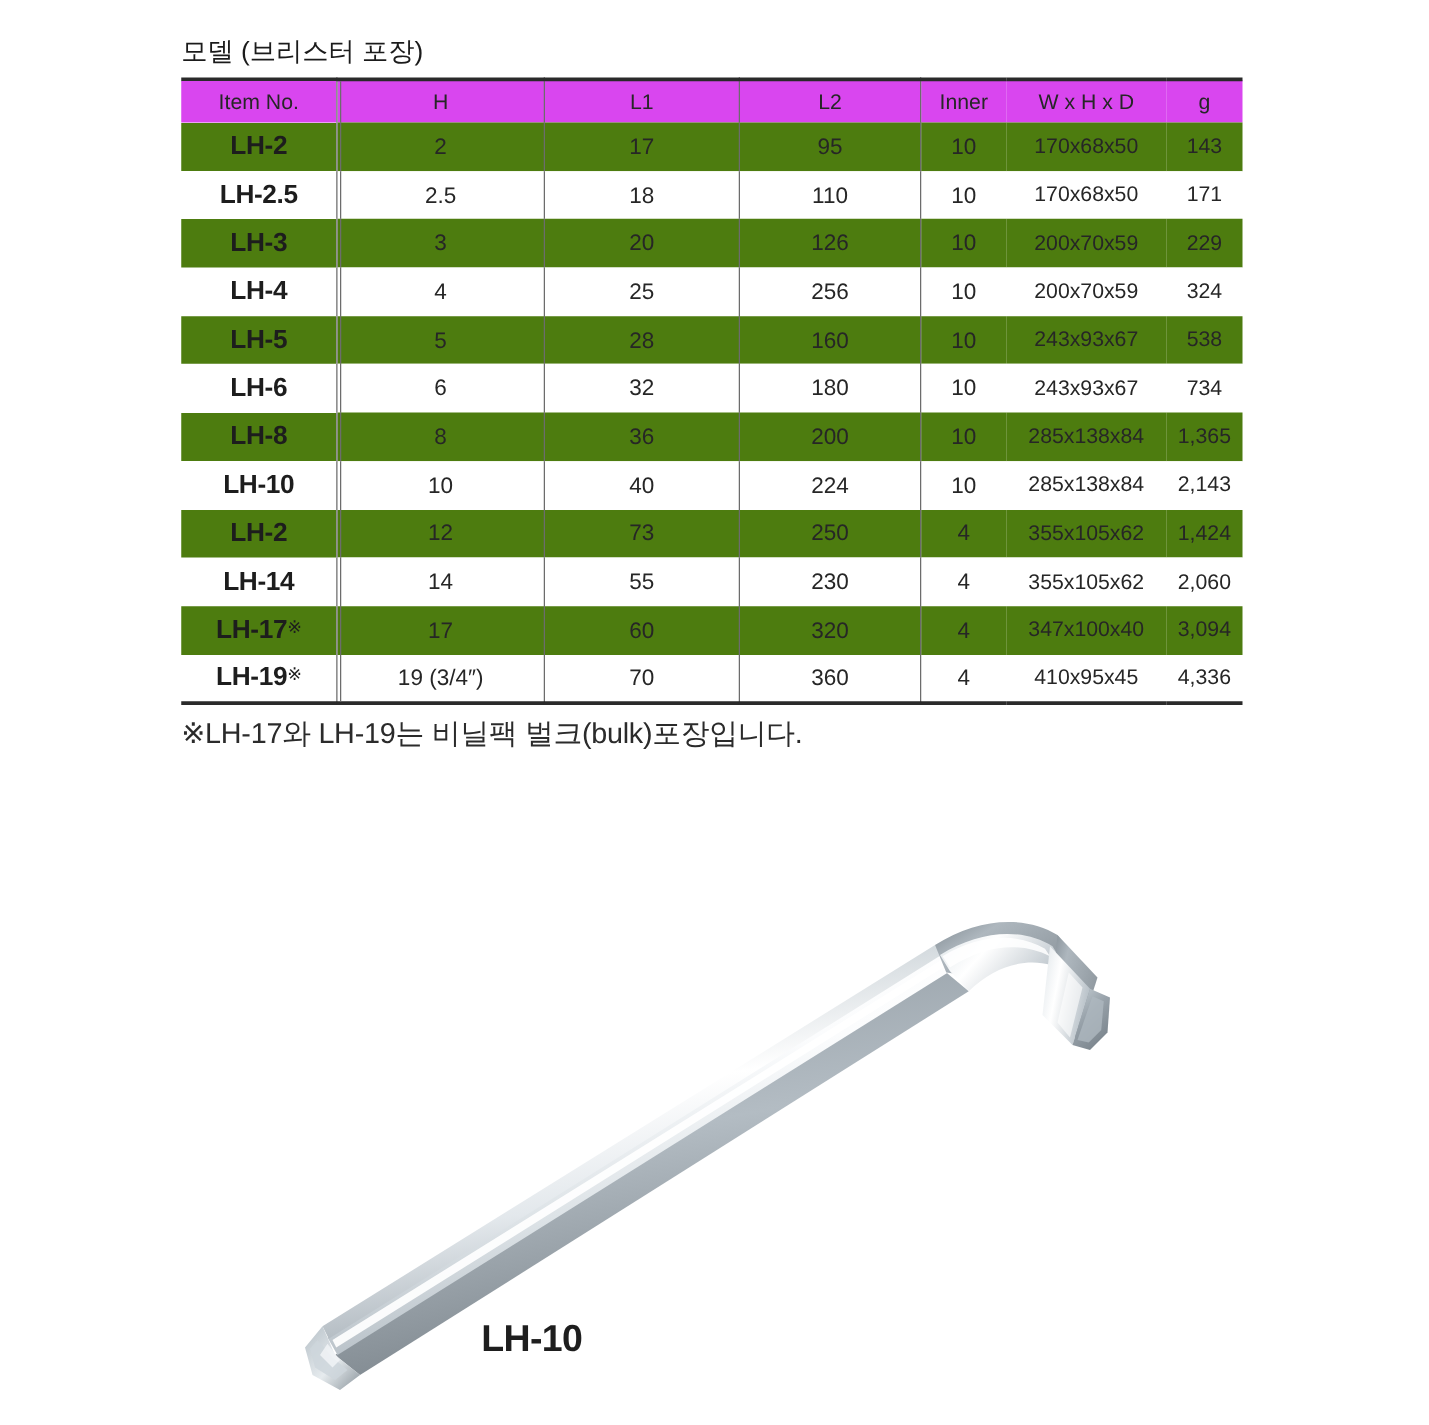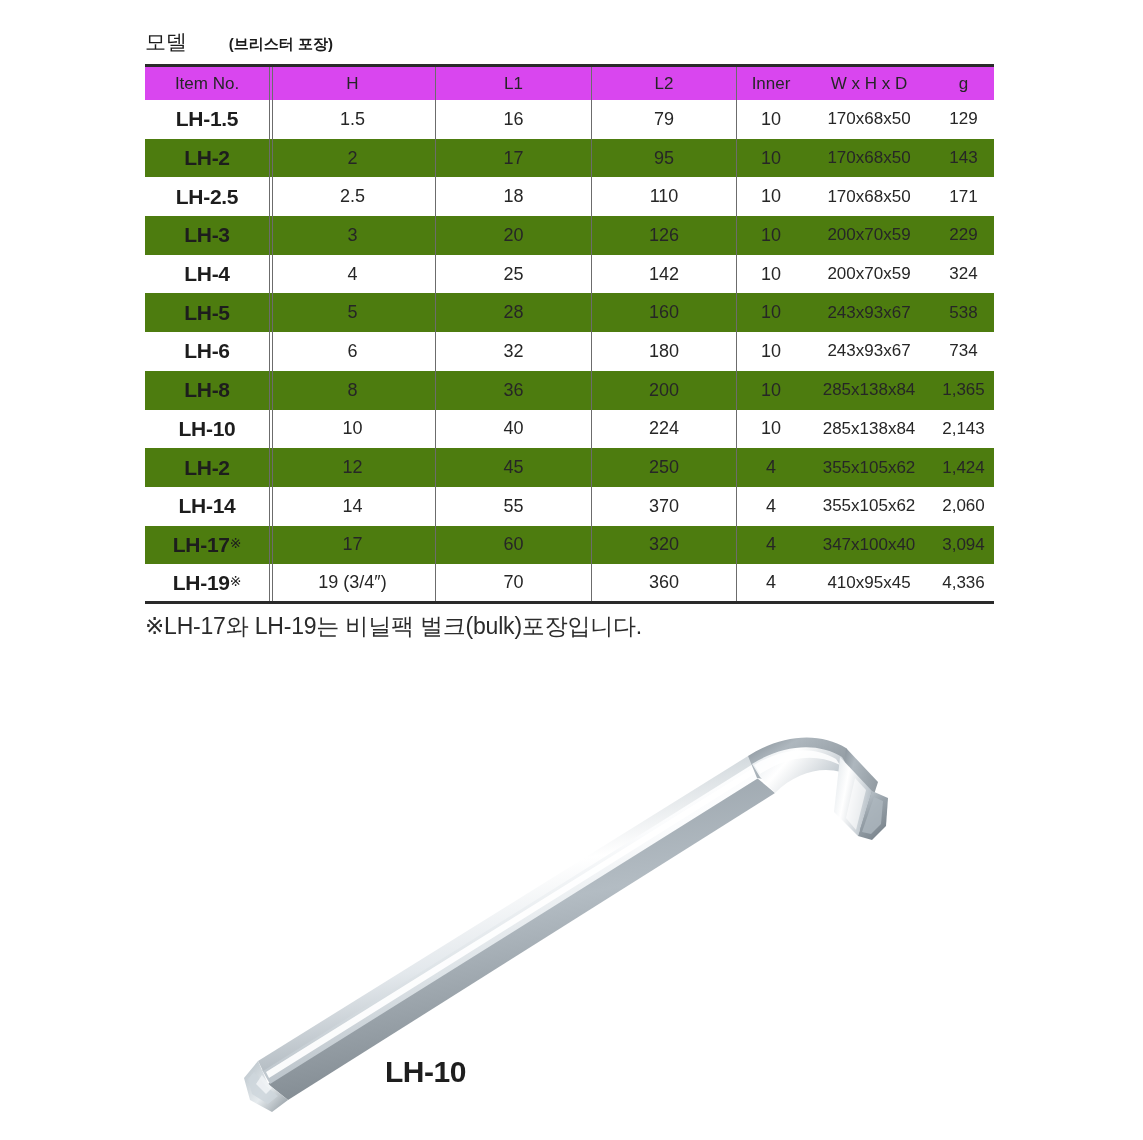--- a/index.html
+++ b/index.html
@@ -29,23 +29,22 @@
     line-height: 28px;
     color: #1b1b1b;
     margin-bottom: 6px;
     white-space: nowrap;
   }
   .spec-title .t-strong {
     font-weight: 400;
     letter-spacing: 0px;
   }
   .spec-title .t-normal {
-    font-weight: 700;
-    font-size: 15px;
-    margin-left: 36px;
+    font-weight: 400;
+    font-size: 21px;
   }
 
   table.spec {
     border-collapse: collapse;
     width: 845px;
     table-layout: fixed;
     border-top: 3px solid #2a2a2a;
     border-bottom: 3px solid #2a2a2a;
   }
 
@@ -154,29 +153,20 @@
         <th class="c-item">Item No.</th>
         <th class="c-h">H</th>
         <th class="c-l1">L1</th>
         <th class="c-l2">L2</th>
         <th class="c-inner">Inner</th>
         <th class="c-whd">W x H x D</th>
         <th class="c-g">g</th>
       </tr>
     </thead>
     <tbody id="spec-body">
-        <tr class="odd">
-          <td class="c-item"><span class="cell-item">LH-1.5</span></td>
-          <td class="c-h cell-num">1.5</td>
-          <td class="c-l1 cell-num">16</td>
-          <td class="c-l2 cell-num">79</td>
-          <td class="c-inner cell-num">10</td>
-          <td class="c-whd cell-small">170x68x50</td>
-          <td class="c-g cell-small">129</td>
-        </tr>
         <tr class="even">
           <td class="c-item"><span class="cell-item">LH-2</span></td>
           <td class="c-h cell-num">2</td>
           <td class="c-l1 cell-num">17</td>
           <td class="c-l2 cell-num">95</td>
           <td class="c-inner cell-num">10</td>
           <td class="c-whd cell-small">170x68x50</td>
           <td class="c-g cell-small">143</td>
         </tr>
         <tr class="odd">
@@ -194,21 +184,21 @@
           <td class="c-l1 cell-num">20</td>
           <td class="c-l2 cell-num">126</td>
           <td class="c-inner cell-num">10</td>
           <td class="c-whd cell-small">200x70x59</td>
           <td class="c-g cell-small">229</td>
         </tr>
         <tr class="odd">
           <td class="c-item"><span class="cell-item">LH-4</span></td>
           <td class="c-h cell-num">4</td>
           <td class="c-l1 cell-num">25</td>
-          <td class="c-l2 cell-num">142</td>
+          <td class="c-l2 cell-num">256</td>
           <td class="c-inner cell-num">10</td>
           <td class="c-whd cell-small">200x70x59</td>
           <td class="c-g cell-small">324</td>
         </tr>
         <tr class="even">
           <td class="c-item"><span class="cell-item">LH-5</span></td>
           <td class="c-h cell-num">5</td>
           <td class="c-l1 cell-num">28</td>
           <td class="c-l2 cell-num">160</td>
           <td class="c-inner cell-num">10</td>
@@ -238,31 +228,31 @@
           <td class="c-h cell-num">10</td>
           <td class="c-l1 cell-num">40</td>
           <td class="c-l2 cell-num">224</td>
           <td class="c-inner cell-num">10</td>
           <td class="c-whd cell-small">285x138x84</td>
           <td class="c-g cell-small">2,143</td>
         </tr>
         <tr class="even">
           <td class="c-item"><span class="cell-item">LH-2</span></td>
           <td class="c-h cell-num">12</td>
-          <td class="c-l1 cell-num">45</td>
+          <td class="c-l1 cell-num">73</td>
           <td class="c-l2 cell-num">250</td>
           <td class="c-inner cell-num">4</td>
           <td class="c-whd cell-small">355x105x62</td>
           <td class="c-g cell-small">1,424</td>
         </tr>
         <tr class="odd">
           <td class="c-item"><span class="cell-item">LH-14</span></td>
           <td class="c-h cell-num">14</td>
           <td class="c-l1 cell-num">55</td>
-          <td class="c-l2 cell-num">370</td>
+          <td class="c-l2 cell-num">230</td>
           <td class="c-inner cell-num">4</td>
           <td class="c-whd cell-small">355x105x62</td>
           <td class="c-g cell-small">2,060</td>
         </tr>
         <tr class="even">
           <td class="c-item"><span class="cell-item">LH-17<span class="mark">※</span></span></td>
           <td class="c-h cell-num">17</td>
           <td class="c-l1 cell-num">60</td>
           <td class="c-l2 cell-num">320</td>
           <td class="c-inner cell-num">4</td>

